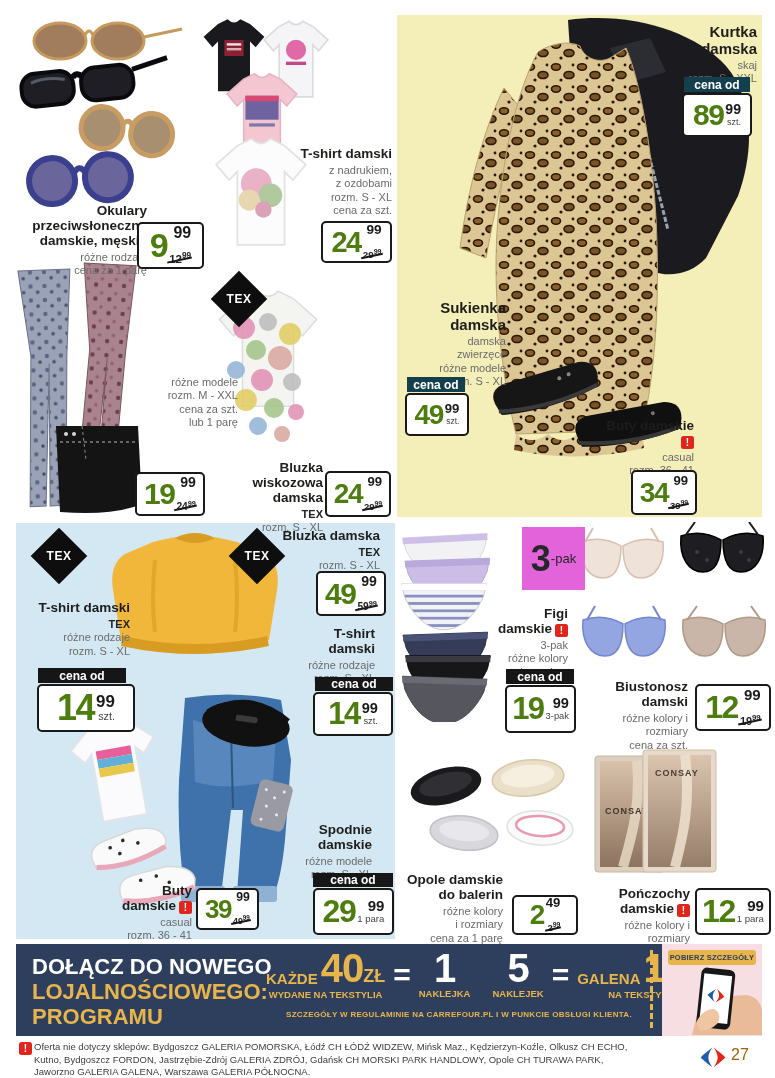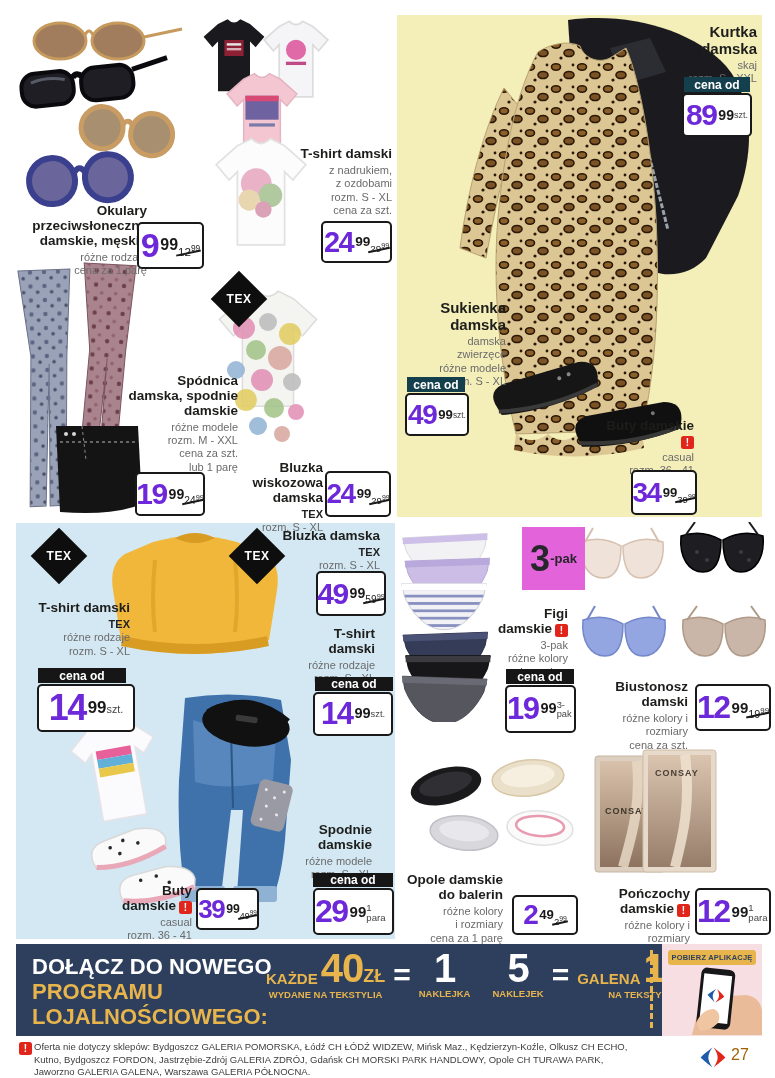--- a/index.html
+++ b/index.html
@@ -10,39 +10,39 @@
   .panel-blue{position:absolute;left:16px;top:523px;width:379px;height:416px;background:#d3e8f3;}
   .tblock{position:absolute;text-align:right;}
   .ptitle{font-weight:800;font-size:13.5px;line-height:1.1;color:#1d1d1b;}
   .t-lg .ptitle{font-size:15px;}
   .psub{color:#6b6b6b;font-size:11px;line-height:1.22;margin-top:2px;}
   .sub-strong{font-weight:800;color:#222;}
   .warn{display:inline-block;width:13px;height:13px;background:#e1251b;color:#fff;font-weight:800;
         font-size:10px;line-height:13px;text-align:center;border-radius:2.5px;vertical-align:-1px;margin-left:3px;}
   .pricebox{position:absolute;background:#fff;border:2.5px solid #191919;border-radius:5px;
             display:flex;align-items:center;justify-content:center;gap:1px;box-sizing:border-box;}
-  .pz{font-weight:800;line-height:0.85;letter-spacing:-1.5px;color:#6d28d9;font-size:1em;}
-  .pcol{display:flex;flex-direction:row;align-items:center;line-height:1;margin-left:1px;}
+  .pz{font-weight:800;line-height:0.85;letter-spacing:-1.5px;color:#4d7c0f;font-size:1em;}
+  .pcol{display:flex;flex-direction:column;align-items:flex-end;line-height:1;margin-left:1px;}
   .pg{font-size:0.47em;font-weight:800;color:#191919;line-height:0.9;}
   .punit{font-size:0.30em;font-weight:400;color:#444;margin-top:2px;}
-  .pold{font-size:0.34em;font-weight:400;color:#222;margin-top:14px;position:relative;white-space:nowrap;}
+  .pold{font-size:0.34em;font-weight:700;color:#222;margin-top:14px;position:relative;white-space:nowrap;}
   .pold sup{font-size:0.72em;line-height:0;}
   .pold::after{content:"";position:absolute;left:-2px;right:-1px;top:48%;border-top:2px solid #1a1a1a;transform:rotate(-12deg);}
   .cenabar{position:absolute;display:flex;align-items:center;justify-content:center;
            color:#fff;font-weight:700;font-size:12px;}
   .bar-teal{background:#14404d;}
   .bar-dark{background:#161616;}
   .texd{position:absolute;width:58px;height:58px;}
   .texbg{position:absolute;left:9px;top:9px;width:40px;height:40px;background:#0e0e0e;transform:rotate(45deg);}
   .texlabel{position:absolute;left:0;top:0;right:0;bottom:0;display:flex;align-items:center;justify-content:center;
             color:#fff;font-weight:800;font-size:12px;letter-spacing:0.5px;}
   .pak3{position:absolute;left:522px;top:527px;width:63px;height:63px;background:#e263da;
         display:flex;align-items:center;justify-content:center;}
   .pak3n{font-size:36px;font-weight:800;color:#26262b;line-height:1;}
-  .pak3s{font-size:13px;font-weight:700;color:#26262b;}
+  .pak3s{font-size:13px;font-weight:400;color:#26262b;}
   .banner{position:absolute;left:16px;top:944px;width:746px;height:92px;background:#2e3f5e;overflow:hidden;}
   .bhead{position:absolute;left:16px;top:10px;font-weight:800;font-size:22px;line-height:1.14;letter-spacing:0;}
   .bhead .w{color:#fff;}
   .bhead .g{color:#e7b54c;}
   .bmid{position:absolute;left:250px;top:6px;display:flex;align-items:flex-start;color:#e7b54c;}
   .bcol{display:flex;flex-direction:column;align-items:center;}
   .brow{display:flex;align-items:flex-start;}
   .bsm{font-size:15px;font-weight:800;}
   .bsm.pre{margin-top:20px;margin-right:3px;}
   .bnum{font-size:40px;font-weight:800;line-height:0.9;letter-spacing:-1px;}
@@ -459,21 +459,20 @@
   </div>
   <div class="pricebox" style="left:631px;top:470px;width:66px;height:45px;font-size:28px;">
     <span class="pz">34</span>
     <span class="pcol">
         <span class="pg">99</span>
     <span class="pold"><span>39</span><sup>99</sup></span>
       </span>
   </div>
 
   <div class="tblock" style="left:127px;top:374px;width:111px;">
-    <div class="ptitle">Spódnica damska, spodnie damskie</div>
     <div class="psub">
         <div>różne modele</div>
         <div>rozm. M - XXL</div>
         <div>cena za szt.</div>
         <div>lub 1 parę</div>
       </div>
   </div>
   <div class="pricebox" style="left:135px;top:472px;width:70px;height:44px;font-size:30px;">
     <span class="pz">19</span>
     <span class="pcol">
@@ -634,22 +633,22 @@
     <span class="pz">12</span>
     <span class="pcol">
         <span class="pg">99</span>
     <span class="punit">1 para</span>
       </span>
   </div>
 
   <div class="banner">
     <div class="bhead">
       <div class="w">DOŁĄCZ DO NOWEGO</div>
+      <div class="g">LOJALNOŚCIOWEGO:</div>
       <div class="g">PROGRAMU</div>
-      <div class="g">LOJALNOŚCIOWEGO:</div>
     </div>
     <div class="bmid">
       <div class="bcol">
         <div class="brow">
             <span class="bsm pre">KAŻDE</span>
             <span class="bnum">40</span>
             <span class="bzl">ZŁ</span>
           </div>
         <div class="blabel">WYDANE NA TEKSTYLIA</div>
       </div>
@@ -666,23 +665,24 @@
       <div class="beq">=</div>
       <div class="bcol">
         <div class="brow">
             <span class="bsm pre">GALENA</span>
             <span class="bnum">15</span>
             <span class="bzl">ZŁ</span>
           </div>
         <div class="blabel">NA TEKSTYLIA</div>
       </div>
     </div>
+    <div class="blegal">SZCZEGÓŁY W REGULAMINIE NA CARREFOUR.PL I W PUNKCIE OBSŁUGI KLIENTA.</div>
     <div class="bdash"></div>
     <div class="bapp">
-      <div class="bbadge">POBIERZ APLIKACJĘ</div>
+      <div class="bbadge">POBIERZ SZCZEGÓŁY</div>
       <svg width="100" height="70" viewBox="0 0 100 70">
         <path d="M30,70 L36,46 Q40,34 52,32 L84,30 Q98,32 100,46 L100,70 Z" fill="#e9bb98"></path>
         <g transform="translate(40,2) rotate(6)">
           <rect width="34" height="60" rx="6" fill="#17171a"></rect>
           <rect x="3" y="6" width="28" height="48" fill="#ffffff"></rect>
           <g transform="translate(8,20) scale(0.42)">
               <use href="#cflogo"></use>
             </g>
         </g>
         <path d="M34,58 Q40,44 52,44 Q60,48 56,58 Q48,66 38,66 Z" fill="#efc5a2"></path>

